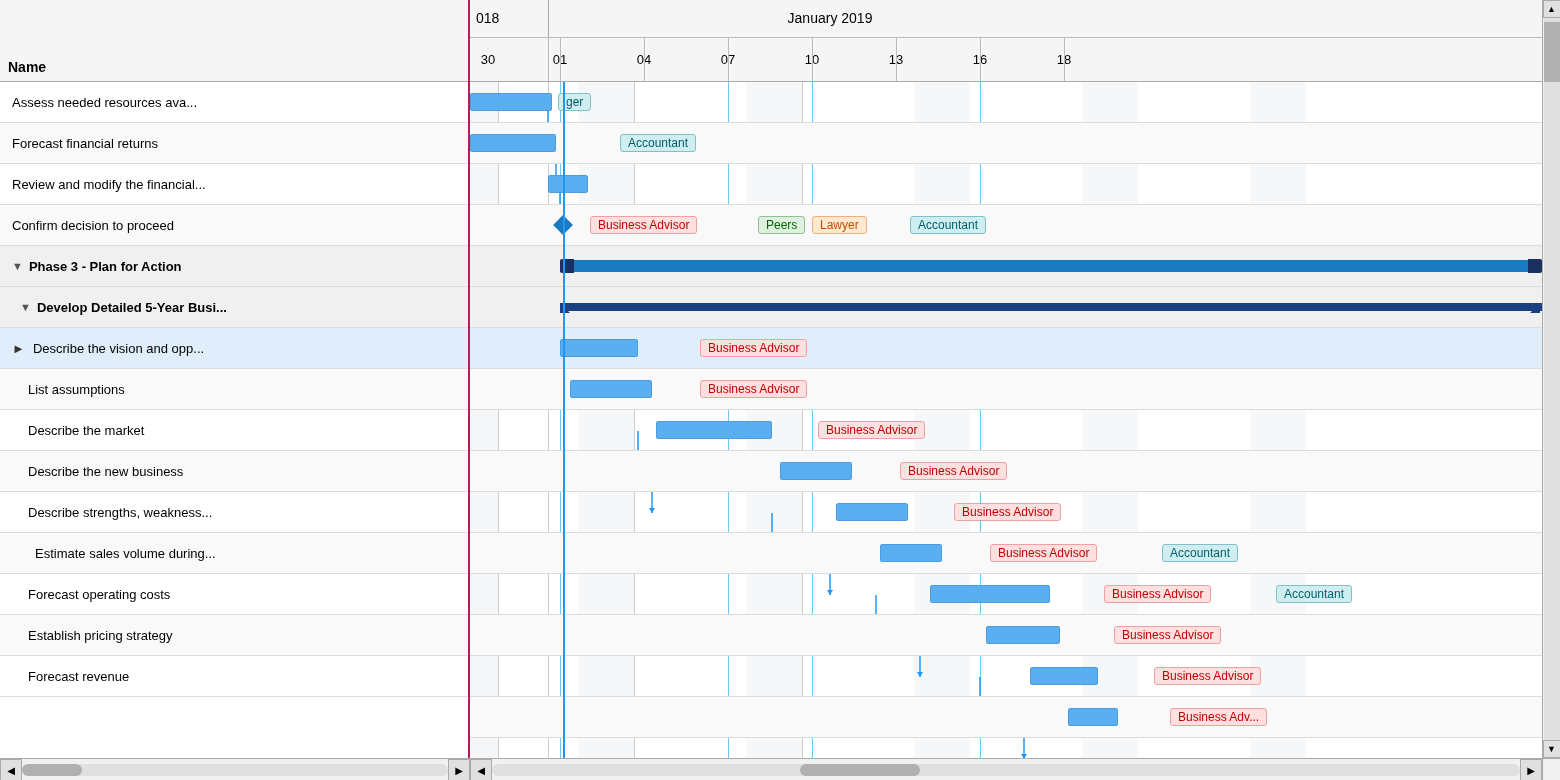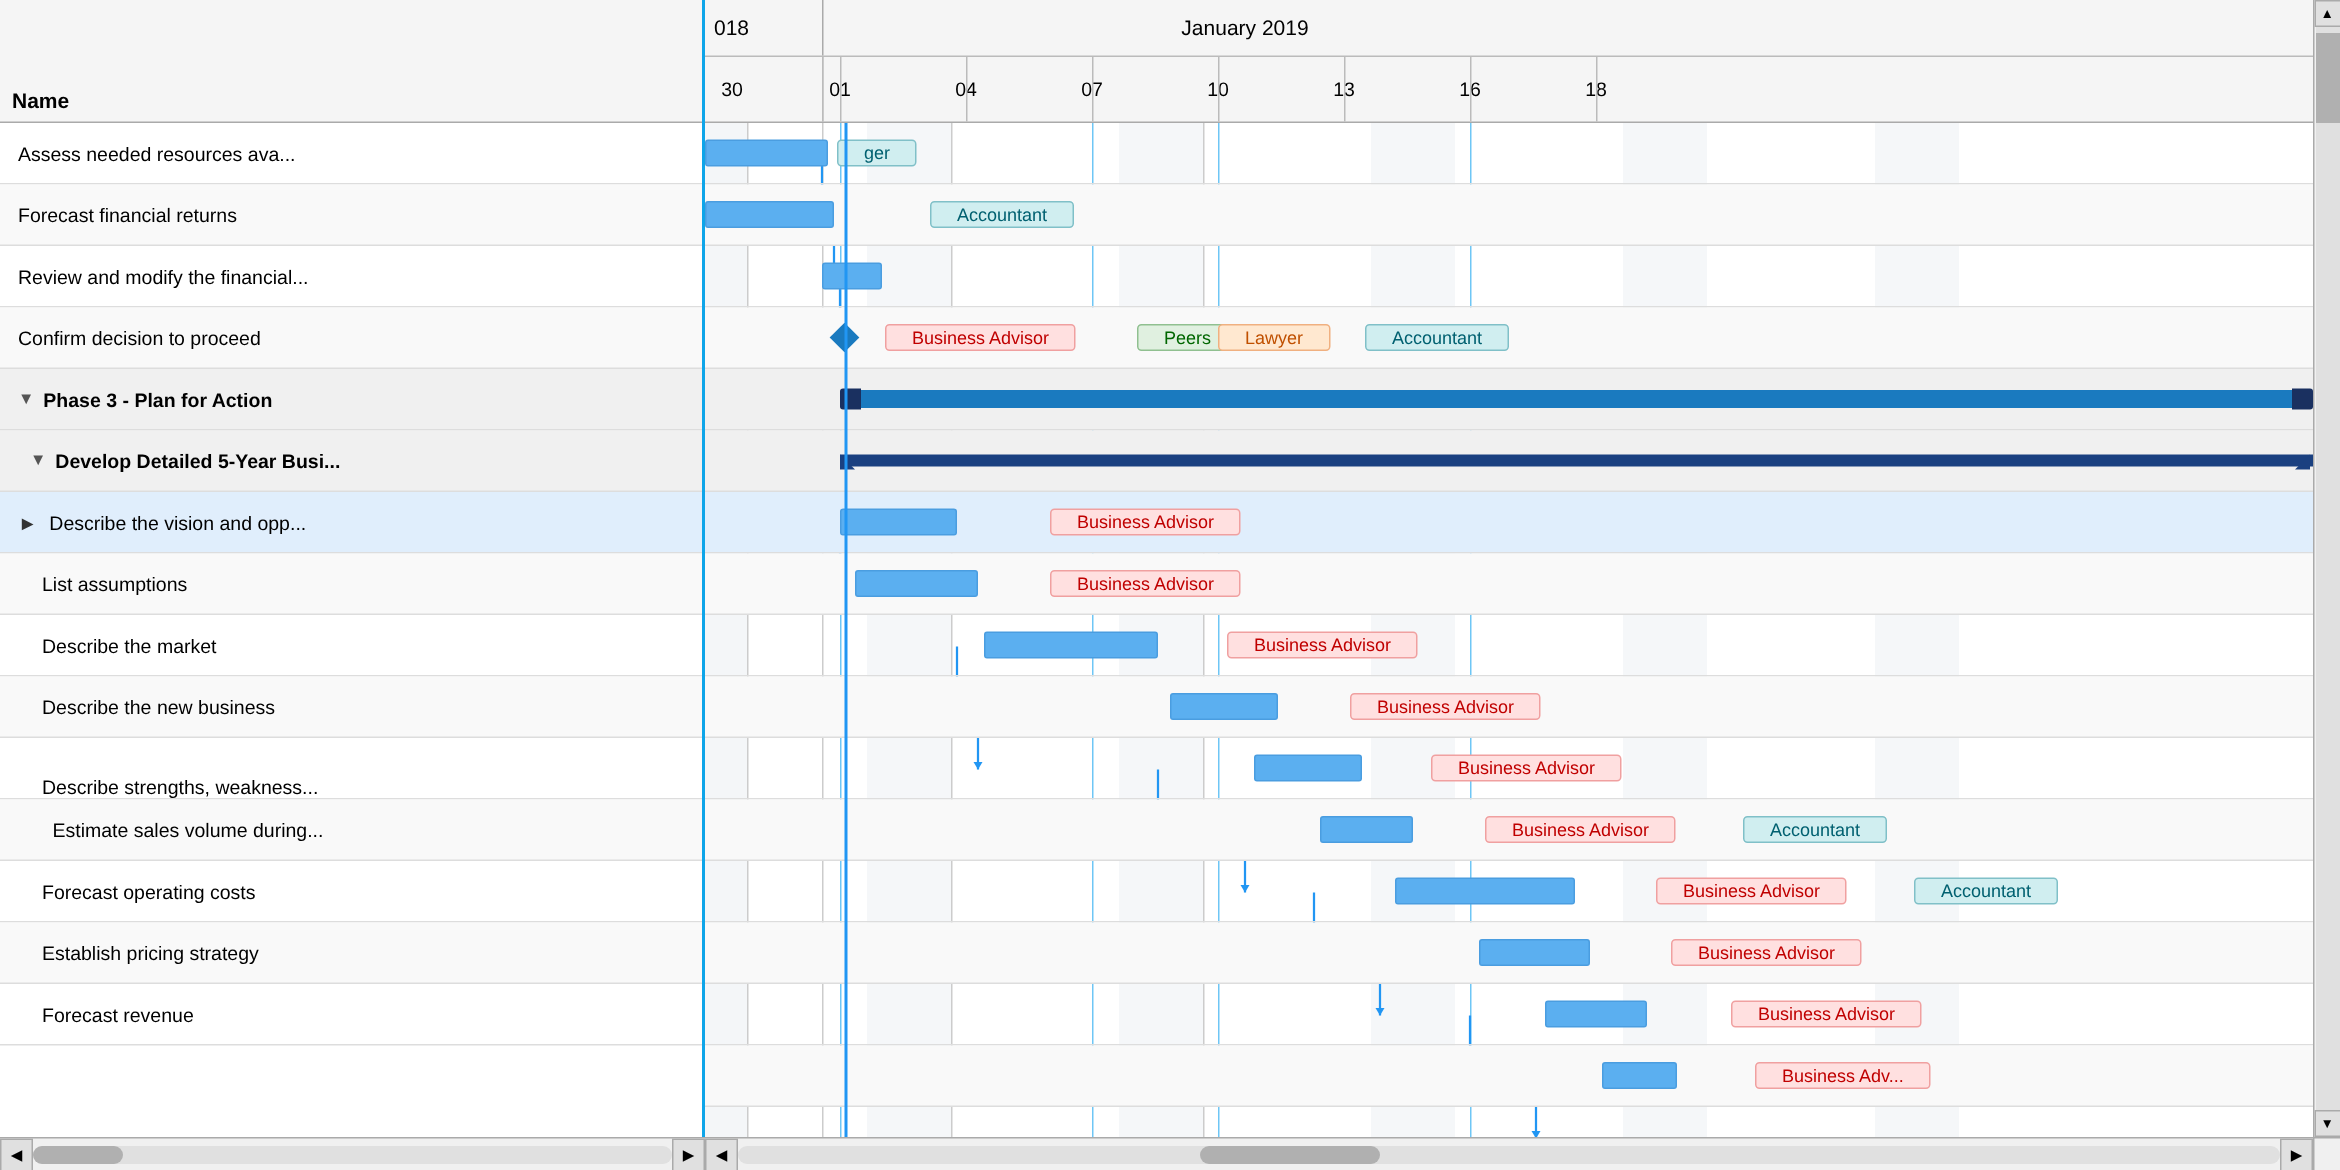--- a/index.html
+++ b/index.html
@@ -22,21 +22,21 @@
     .content-area {
       display: flex;
       flex: 1;
       overflow: hidden;
     }
 
     
     .task-panel {
       width: 470px;
       min-width: 470px;
-      border-right: 2px solid #0ea5e9;
+      border-right: 2px solid #be185d;
       display: flex;
       flex-direction: column;
       overflow: hidden;
     }
 
     .task-header {
       height: 82px;
       border-bottom: 1px solid #aaa;
       background: #f5f5f5;
       display: flex;
@@ -193,21 +193,21 @@
     .gantt-bar.blue {
       background: #5baff0;
       border: 1px solid #4a9de0;
     }
 
     .resource-tag {
       position: absolute;
       top: 50%;
       transform: translateY(-50%);
       border-radius: 3px;
-      padding: 1px 17px;
+      padding: 1px 7px;
       font-size: 12px;
       white-space: nowrap;
       border: 1px solid;
     }
 
     .resource-tag.pink {
       background: #ffe0e0;
       border-color: #f0a0a0;
       color: #c00000;
     }
@@ -350,21 +350,21 @@
         </div>
 
         <div class="task-row" style="padding-left:28px;">
           <span>Describe the market</span>
         </div>
 
         <div class="task-row" style="padding-left:28px;">
           <span>Describe the new business</span>
         </div>
 
-        <div class="task-row" style="padding-left:28px;align-items:flex-end;">
+        <div class="task-row" style="padding-left:28px;">
           <span>Describe strengths, weakness...</span>
         </div>
 
         <div class="task-row" style="padding-left:35px;">
           <span>Estimate sales volume during...</span>
         </div>
 
         <div class="task-row" style="padding-left:28px;">
           <span>Forecast operating costs</span>
         </div>

